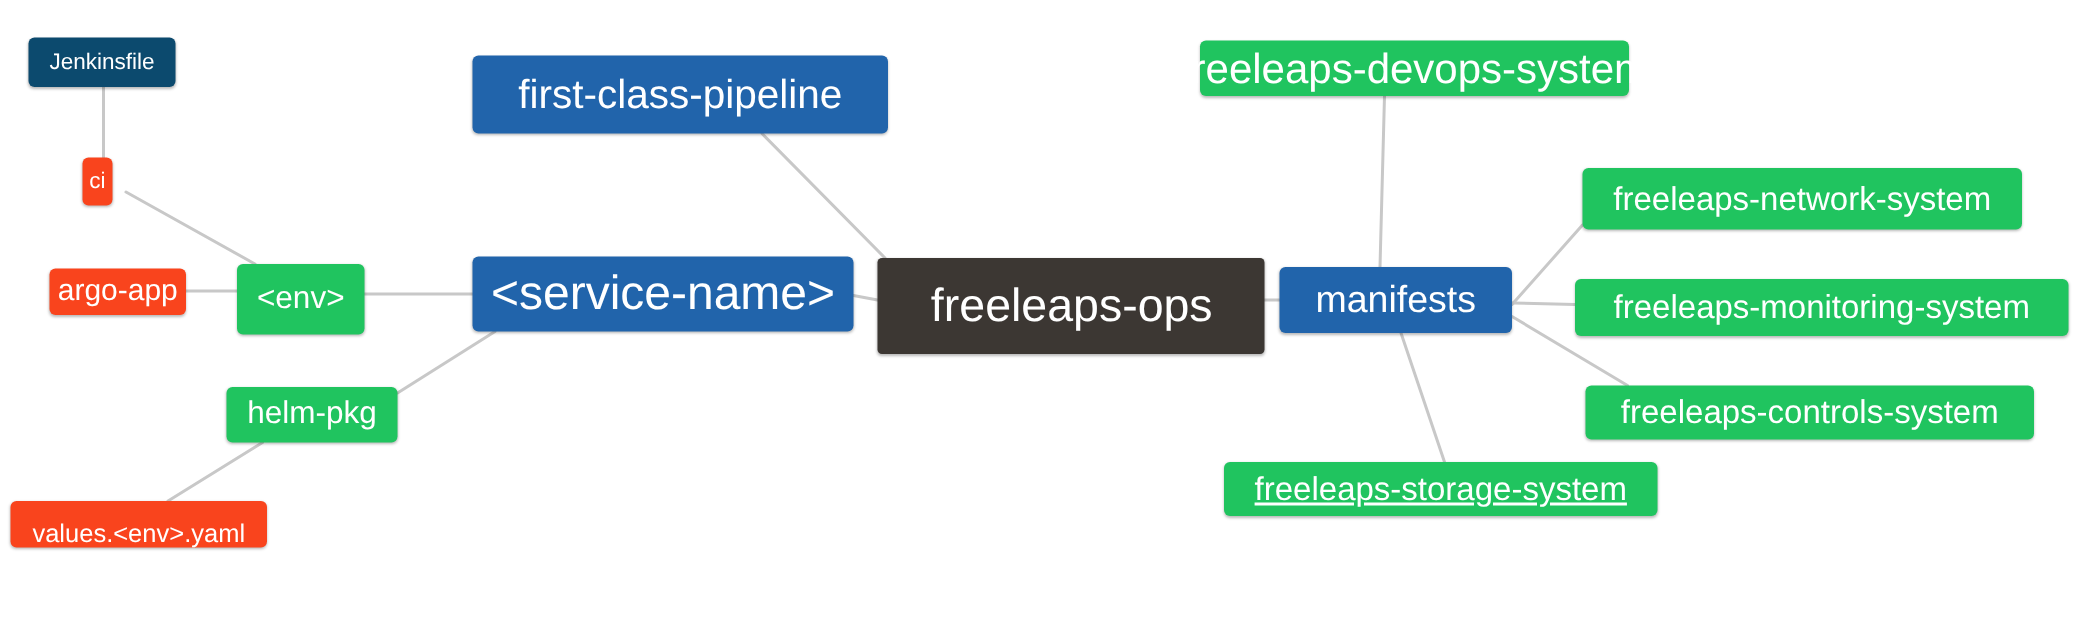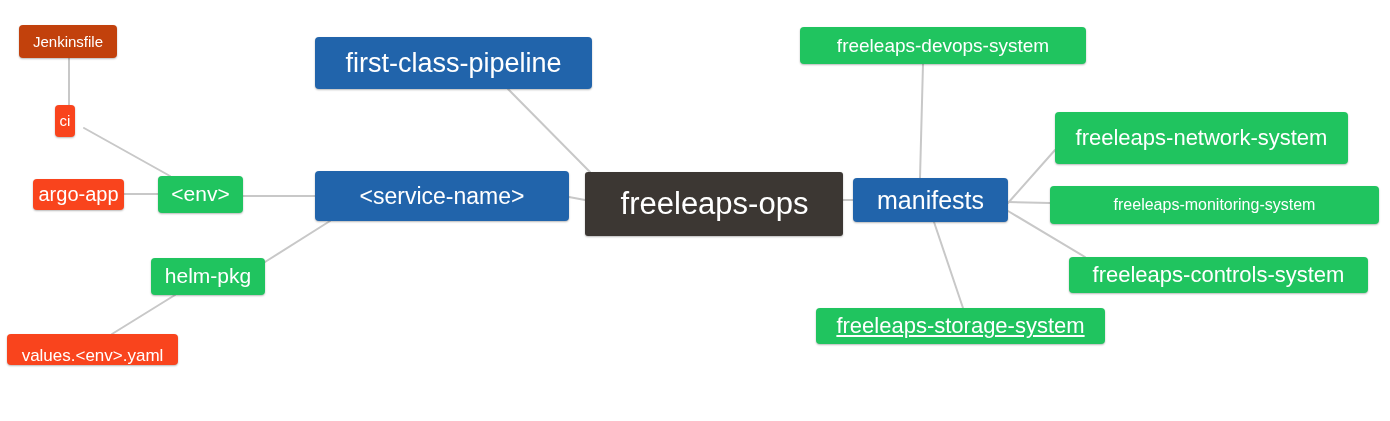--- a/index.html
+++ b/index.html
@@ -62,56 +62,56 @@
       <line x1="920" y1="178" x2="923" y2="64" stroke="#c8c8c8" stroke-width="2" stroke-linecap="round"></line>
       <line x1="1008" y1="203" x2="1055" y2="150" stroke="#c8c8c8" stroke-width="2" stroke-linecap="round"></line>
       <line x1="1008" y1="202" x2="1050" y2="203" stroke="#c8c8c8" stroke-width="2" stroke-linecap="round"></line>
       <line x1="1008" y1="211" x2="1085" y2="257" stroke="#c8c8c8" stroke-width="2" stroke-linecap="round"></line>
       <line x1="934" y1="222" x2="963" y2="308" stroke="#c8c8c8" stroke-width="2" stroke-linecap="round"></line>
     </svg>
   <div id="node-layer">
       <div class="node node-root" style="left: 585px; top: 172px; width: 258px; height: 64px; background: rgb(60, 55, 51); font-size: 31px; padding-left: 11px;">
         <span>freeleaps-ops</span>
       </div>
-      <div class="node" style="left: 315px; top: 171px; width: 254px; height: 50px; background: rgb(33, 100, 171); font-size: 23px;">
+      <div class="node" style="left: 315px; top: 171px; width: 254px; height: 50px; background: rgb(33, 100, 171); font-size: 32px;">
         <span>&lt;service-name&gt;</span>
       </div>
       <div class="node" style="left: 315px; top: 37px; width: 277px; height: 52px; background: rgb(33, 100, 171); font-size: 27px; text-align: center;">
         <span>first-class-pipeline</span>
       </div>
       <div class="node" style="left: 853px; top: 178px; width: 155px; height: 44px; background: rgb(33, 100, 171); font-size: 25px; align-items: center;">
         <span>manifests</span>
       </div>
-      <div class="node" style="left: 158px; top: 176px; width: 85px; height: 37px; background: rgb(32, 196, 95); font-size: 21px; justify-content: center;">
+      <div class="node" style="left: 158px; top: 176px; width: 85px; height: 47px; background: rgb(32, 196, 95); font-size: 21px; justify-content: center;">
         <span>&lt;env&gt;</span>
       </div>
       <div class="node" style="left: 151px; top: 258px; width: 114px; height: 37px; background: rgb(32, 196, 95); font-size: 21px;">
         <span>helm-pkg</span>
       </div>
-      <div class="node" style="left: 19px; top: 25px; width: 98px; height: 33px; background: #c2410c; font-size: 15px;">
+      <div class="node" style="left: 19px; top: 25px; width: 98px; height: 33px; background: #0c4a6e; font-size: 15px;">
         <span>Jenkinsfile</span>
       </div>
       <div class="node" style="left: 55px; top: 105px; width: 16px; height: 32px; background: rgb(249, 68, 29); font-size: 15px;">
         <span>ci</span>
       </div>
       <div class="node" style="left: 33px; top: 179px; width: 91px; height: 31px; background: rgb(249, 68, 29); font-size: 20px;">
         <span>argo-app</span>
       </div>
       <div class="node" style="left: 7px; top: 334px; width: 171px; height: 31px; background: rgb(249, 68, 29); font-size: 17px; align-items: flex-end;">
         <span>values.&lt;env&gt;.yaml</span>
       </div>
-      <div class="node" style="left: 800px; top: 27px; width: 286px; height: 37px; background: rgb(32, 196, 95); font-size: 19px;">
+      <div class="node" style="left: 800px; top: 27px; width: 286px; height: 37px; background: rgb(32, 196, 95); font-size: 28px;">
         <span>freeleaps-devops-system</span>
       </div>
-      <div class="node" style="left: 1055px; top: 112px; width: 293px; height: 52px; background: rgb(32, 196, 95); font-size: 22px;">
+      <div class="node" style="left: 1055px; top: 112px; width: 293px; height: 41px; background: rgb(32, 196, 95); font-size: 22px;">
         <span>freeleaps-network-system</span>
       </div>
-      <div class="node" style="left: 1050px; top: 186px; width: 329px; height: 38px; background: rgb(32, 196, 95); font-size: 16px;">
+      <div class="node" style="left: 1050px; top: 186px; width: 329px; height: 38px; background: rgb(32, 196, 95); font-size: 22px;">
         <span>freeleaps-monitoring-system</span>
       </div>
-      <div class="node" style="left: 1057px; top: 257px; width: 299px; height: 36px; background: rgb(32, 196, 95); font-size: 22px; margin-left: 12px;">
+      <div class="node" style="left: 1057px; top: 257px; width: 299px; height: 36px; background: rgb(32, 196, 95); font-size: 22px;">
         <span>freeleaps-controls-system</span>
       </div>
       <div class="node" style="left: 816px; top: 308px; width: 289px; height: 36px; background: rgb(32, 196, 95); font-size: 22px; text-decoration: underline;">
         <span>freeleaps-storage-system</span>
       </div>
     </div>
 </div>
 
 </body></html>

